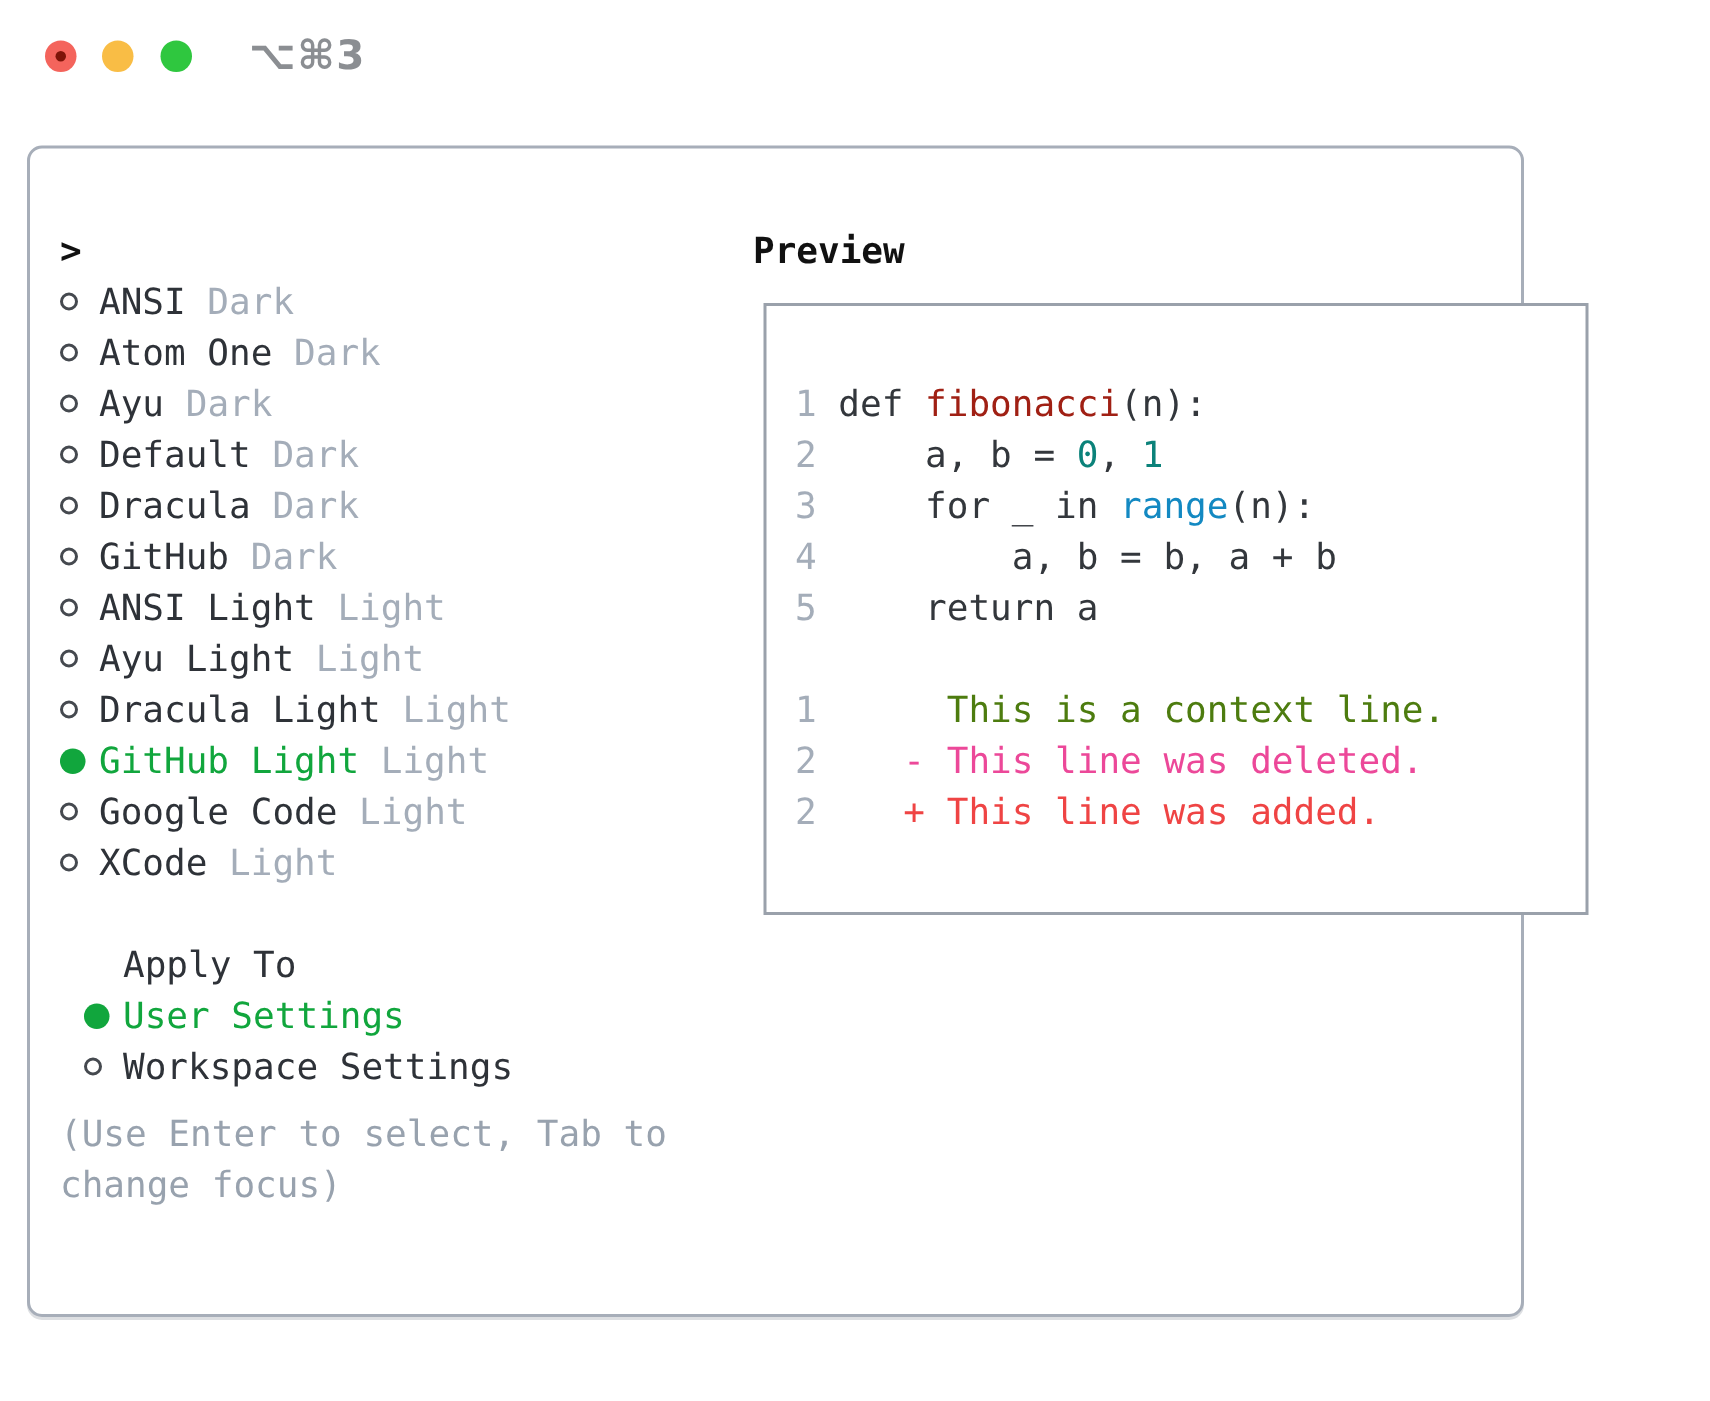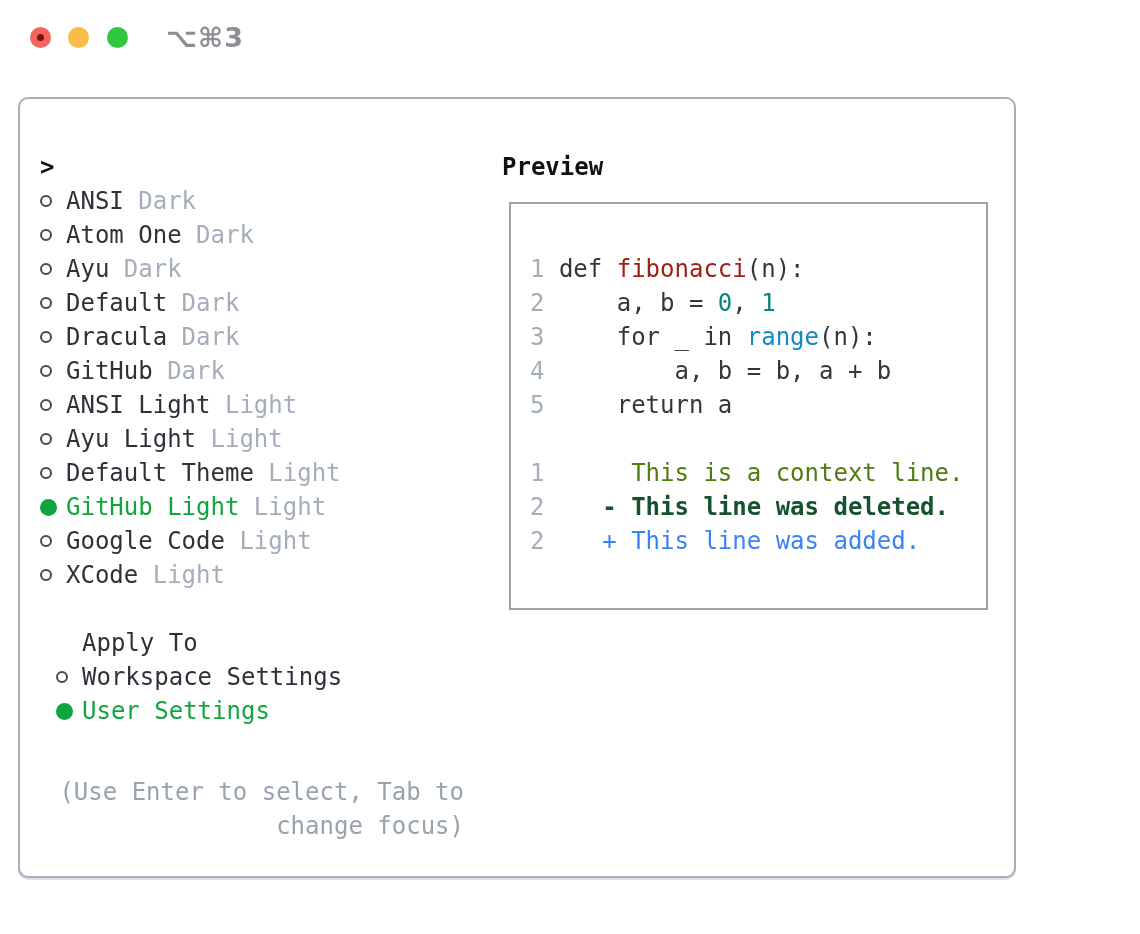--- a/index.html
+++ b/index.html
@@ -26,37 +26,37 @@
   .row { display:flex; align-items:center; height:34px; font-size:24px; color:#2e3238; white-space:pre; }
   .marker { width:26px; display:flex; align-items:center; flex:0 0 26px; }
   .prefix { font-weight:bold; color:#111; font-size:24px; }
   .hdr { font-weight:bold; color:#111; }
   .circle { width:12px; height:12px; border:2.5px solid #45494f; border-radius:50%; }
   .circle.sel { width:17px; height:17px; border:0; background:#11a63d; }
   .variant { color:#a4adb9; }
   .row.sel .nm { color:#11a63d;text-align:center; }
 
   .apply { position:absolute; left:36px; top:527px; }
-  .help { position:absolute; left:20px; top:676px; width:424px; font-size:24px;
-          line-height:34px; color:#98a2ae;text-align:right; }
+  .help { position:absolute; left:20px; top:640px; width:424px; font-size:24px;
+          line-height:34px; color:#98a2ae; }
 
   
   .preview-title { position:absolute; left:482px; top:51px; height:34px; line-height:34px;
                    font-size:24px; font-weight:bold; color:#111; }
-  .preview-box { position:absolute; left:489px; top:103px; width:479px; height:408px;
+  .preview-box { position:absolute; left:489px; top:103px; width:550px; height:408px;
                  border:2px solid #9aa1ab; background:#fff; padding:48px 20px 0 19px; overflow:hidden; }
   .cline { height:34px; line-height:34px; font-size:24px; white-space:pre; color:#33373c; }
   .ln { display:inline-block; width:2ch; color:#a4adb9; }
   .seg.plain   { color:#33373c; }
   .seg.func    { color:#a02014; }
   .seg.num     { color:#0b827a; }
   .seg.builtin { color:#1389c2; }
   .seg.context { color:#4d7c0f; }
-  .seg.deleted { color:#14532d;font-weight:bold; }
-  .seg.added   { color:#3b82f6; }
+  .seg.deleted { color:#ec4899; }
+  .seg.added   { color:#ef4444; }
 </style>
 </head>
 <body>
 
 <div class="window">
 
   <div class="titlebar">
     <span class="tl tl-close">
         <span class="dot"></span>
       </span>
@@ -73,34 +73,34 @@
       </div>
 
     <div class="row"><span class="marker"><span class="circle"></span></span><span><span class="nm">ANSI</span><span class="variant"> Dark</span></span></div>
         <div class="row"><span class="marker"><span class="circle"></span></span><span><span class="nm">Atom One</span><span class="variant"> Dark</span></span></div>
         <div class="row"><span class="marker"><span class="circle"></span></span><span><span class="nm">Ayu</span><span class="variant"> Dark</span></span></div>
         <div class="row"><span class="marker"><span class="circle"></span></span><span><span class="nm">Default</span><span class="variant"> Dark</span></span></div>
         <div class="row"><span class="marker"><span class="circle"></span></span><span><span class="nm">Dracula</span><span class="variant"> Dark</span></span></div>
         <div class="row"><span class="marker"><span class="circle"></span></span><span><span class="nm">GitHub</span><span class="variant"> Dark</span></span></div>
         <div class="row"><span class="marker"><span class="circle"></span></span><span><span class="nm">ANSI Light</span><span class="variant"> Light</span></span></div>
         <div class="row"><span class="marker"><span class="circle"></span></span><span><span class="nm">Ayu Light</span><span class="variant"> Light</span></span></div>
-        <div class="row"><span class="marker"><span class="circle"></span></span><span><span class="nm">Default Theme</span><span class="variant"> Light</span></span></div>
+        <div class="row"><span class="marker"><span class="circle"></span></span><span><span class="nm">Dracula Light</span><span class="variant"> Light</span></span></div>
         <div class="row sel"><span class="marker"><span class="circle sel"></span></span><span><span class="nm">GitHub Light</span><span class="variant"> Light</span></span></div>
         <div class="row"><span class="marker"><span class="circle"></span></span><span><span class="nm">Google Code</span><span class="variant"> Light</span></span></div>
         <div class="row"><span class="marker"><span class="circle"></span></span><span><span class="nm">XCode</span><span class="variant"> Light</span></span></div>
       </div>
 
     <div class="apply" id="apply-list">
       <div class="row">
         <span class="marker"></span>
         <span>Apply To</span>
       </div>
 
-    <div class="row"><span class="marker"><span class="circle"></span></span><span><span class="nm">Workspace Settings</span></span></div>
-        <div class="row sel"><span class="marker"><span class="circle sel"></span></span><span><span class="nm">User Settings</span></span></div>
+    <div class="row sel"><span class="marker"><span class="circle sel"></span></span><span><span class="nm">User Settings</span></span></div>
+        <div class="row"><span class="marker"><span class="circle"></span></span><span><span class="nm">Workspace Settings</span></span></div>
       </div>
 
     <div class="help">(Use Enter to select, Tab to change focus)</div>
 
     <div class="preview-title">Preview</div>
 
     <div class="preview-box" id="code-box">
 
     <div class="cline"><span class="ln">1</span><span class="seg plain">def </span><span class="seg func">fibonacci</span><span class="seg plain">(n):</span></div>
         <div class="cline"><span class="ln">2</span><span class="seg plain">    a, b = </span><span class="seg num">0</span><span class="seg plain">, </span><span class="seg num">1</span></div>

